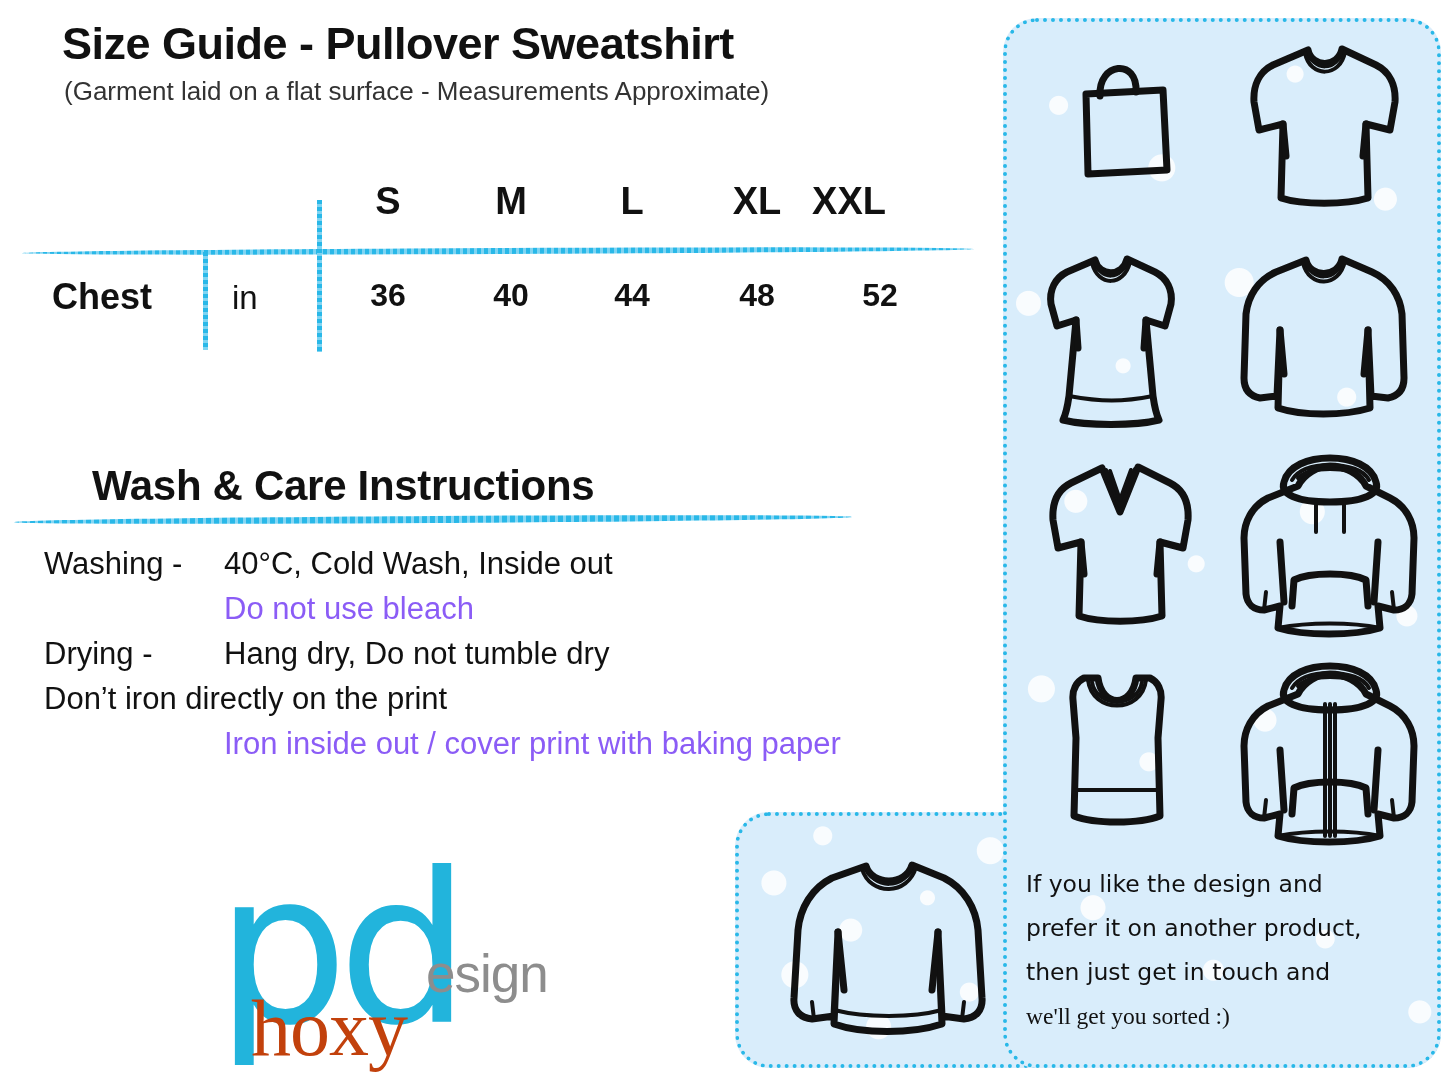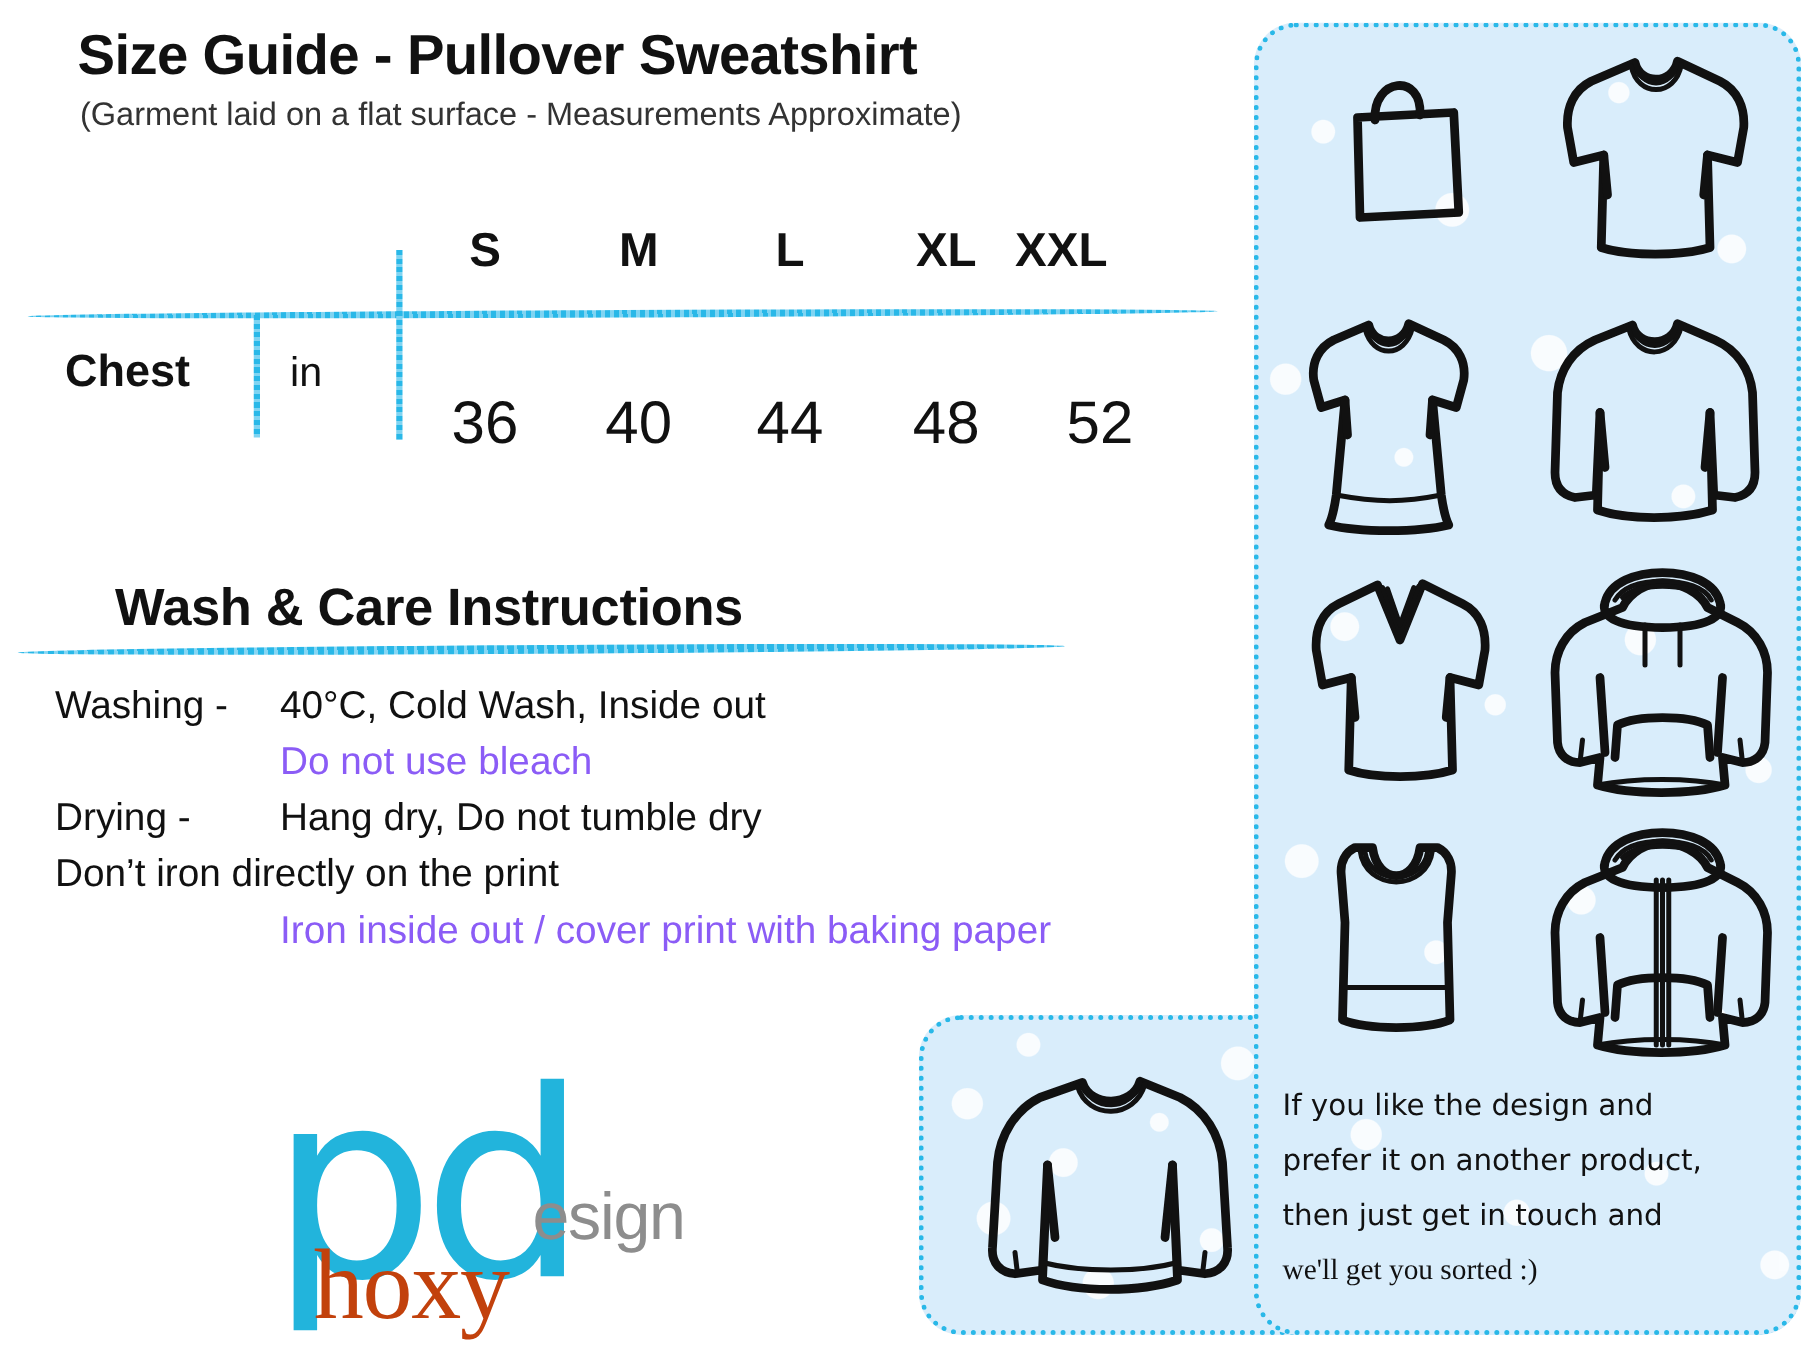--- a/index.html
+++ b/index.html
@@ -9,22 +9,22 @@
   
   #page-title{position:absolute;left:62px;top:18px;font-size:45px;font-weight:bold;
      letter-spacing:-0.5px;color:#111;white-space:nowrap;}
   #page-subtitle{position:absolute;left:64px;top:76px;font-size:26px;color:#333;
      white-space:nowrap;font-weight:400;}
 
   
   #size-table{position:absolute;left:0;top:180px;width:980px;height:175px;}
   .sz-head{position:absolute;top:0px;font-size:38px;font-weight:bold;text-align:center;
      width:120px;color:#111;}
-  .sz-val{position:absolute;top:97px;font-size:48px;text-align:center;width:120px;
-     color:#111;font-weight:400;margin-top:34px;}
+  .sz-val{position:absolute;top:97px;font-size:32px;text-align:center;width:120px;
+     color:#111;font-weight:700;}
   #row-label{position:absolute;left:52px;top:96px;font-size:36px;font-weight:bold;color:#111;}
   #unit-label{position:absolute;left:232px;top:99px;font-size:33px;color:#111;font-weight:400;}
 
   .rule-h{position:absolute;height:6px;background:
       repeating-linear-gradient(90deg,#29b8e8 0 4px,#7fd4f2 4px 7px);}
   .rule-v{position:absolute;width:5px;background:
       repeating-linear-gradient(180deg,#29b8e8 0 4px,#7fd4f2 4px 7px);}
 
   
   #care-title{position:absolute;left:92px;top:462px;font-size:42px;font-weight:bold;

